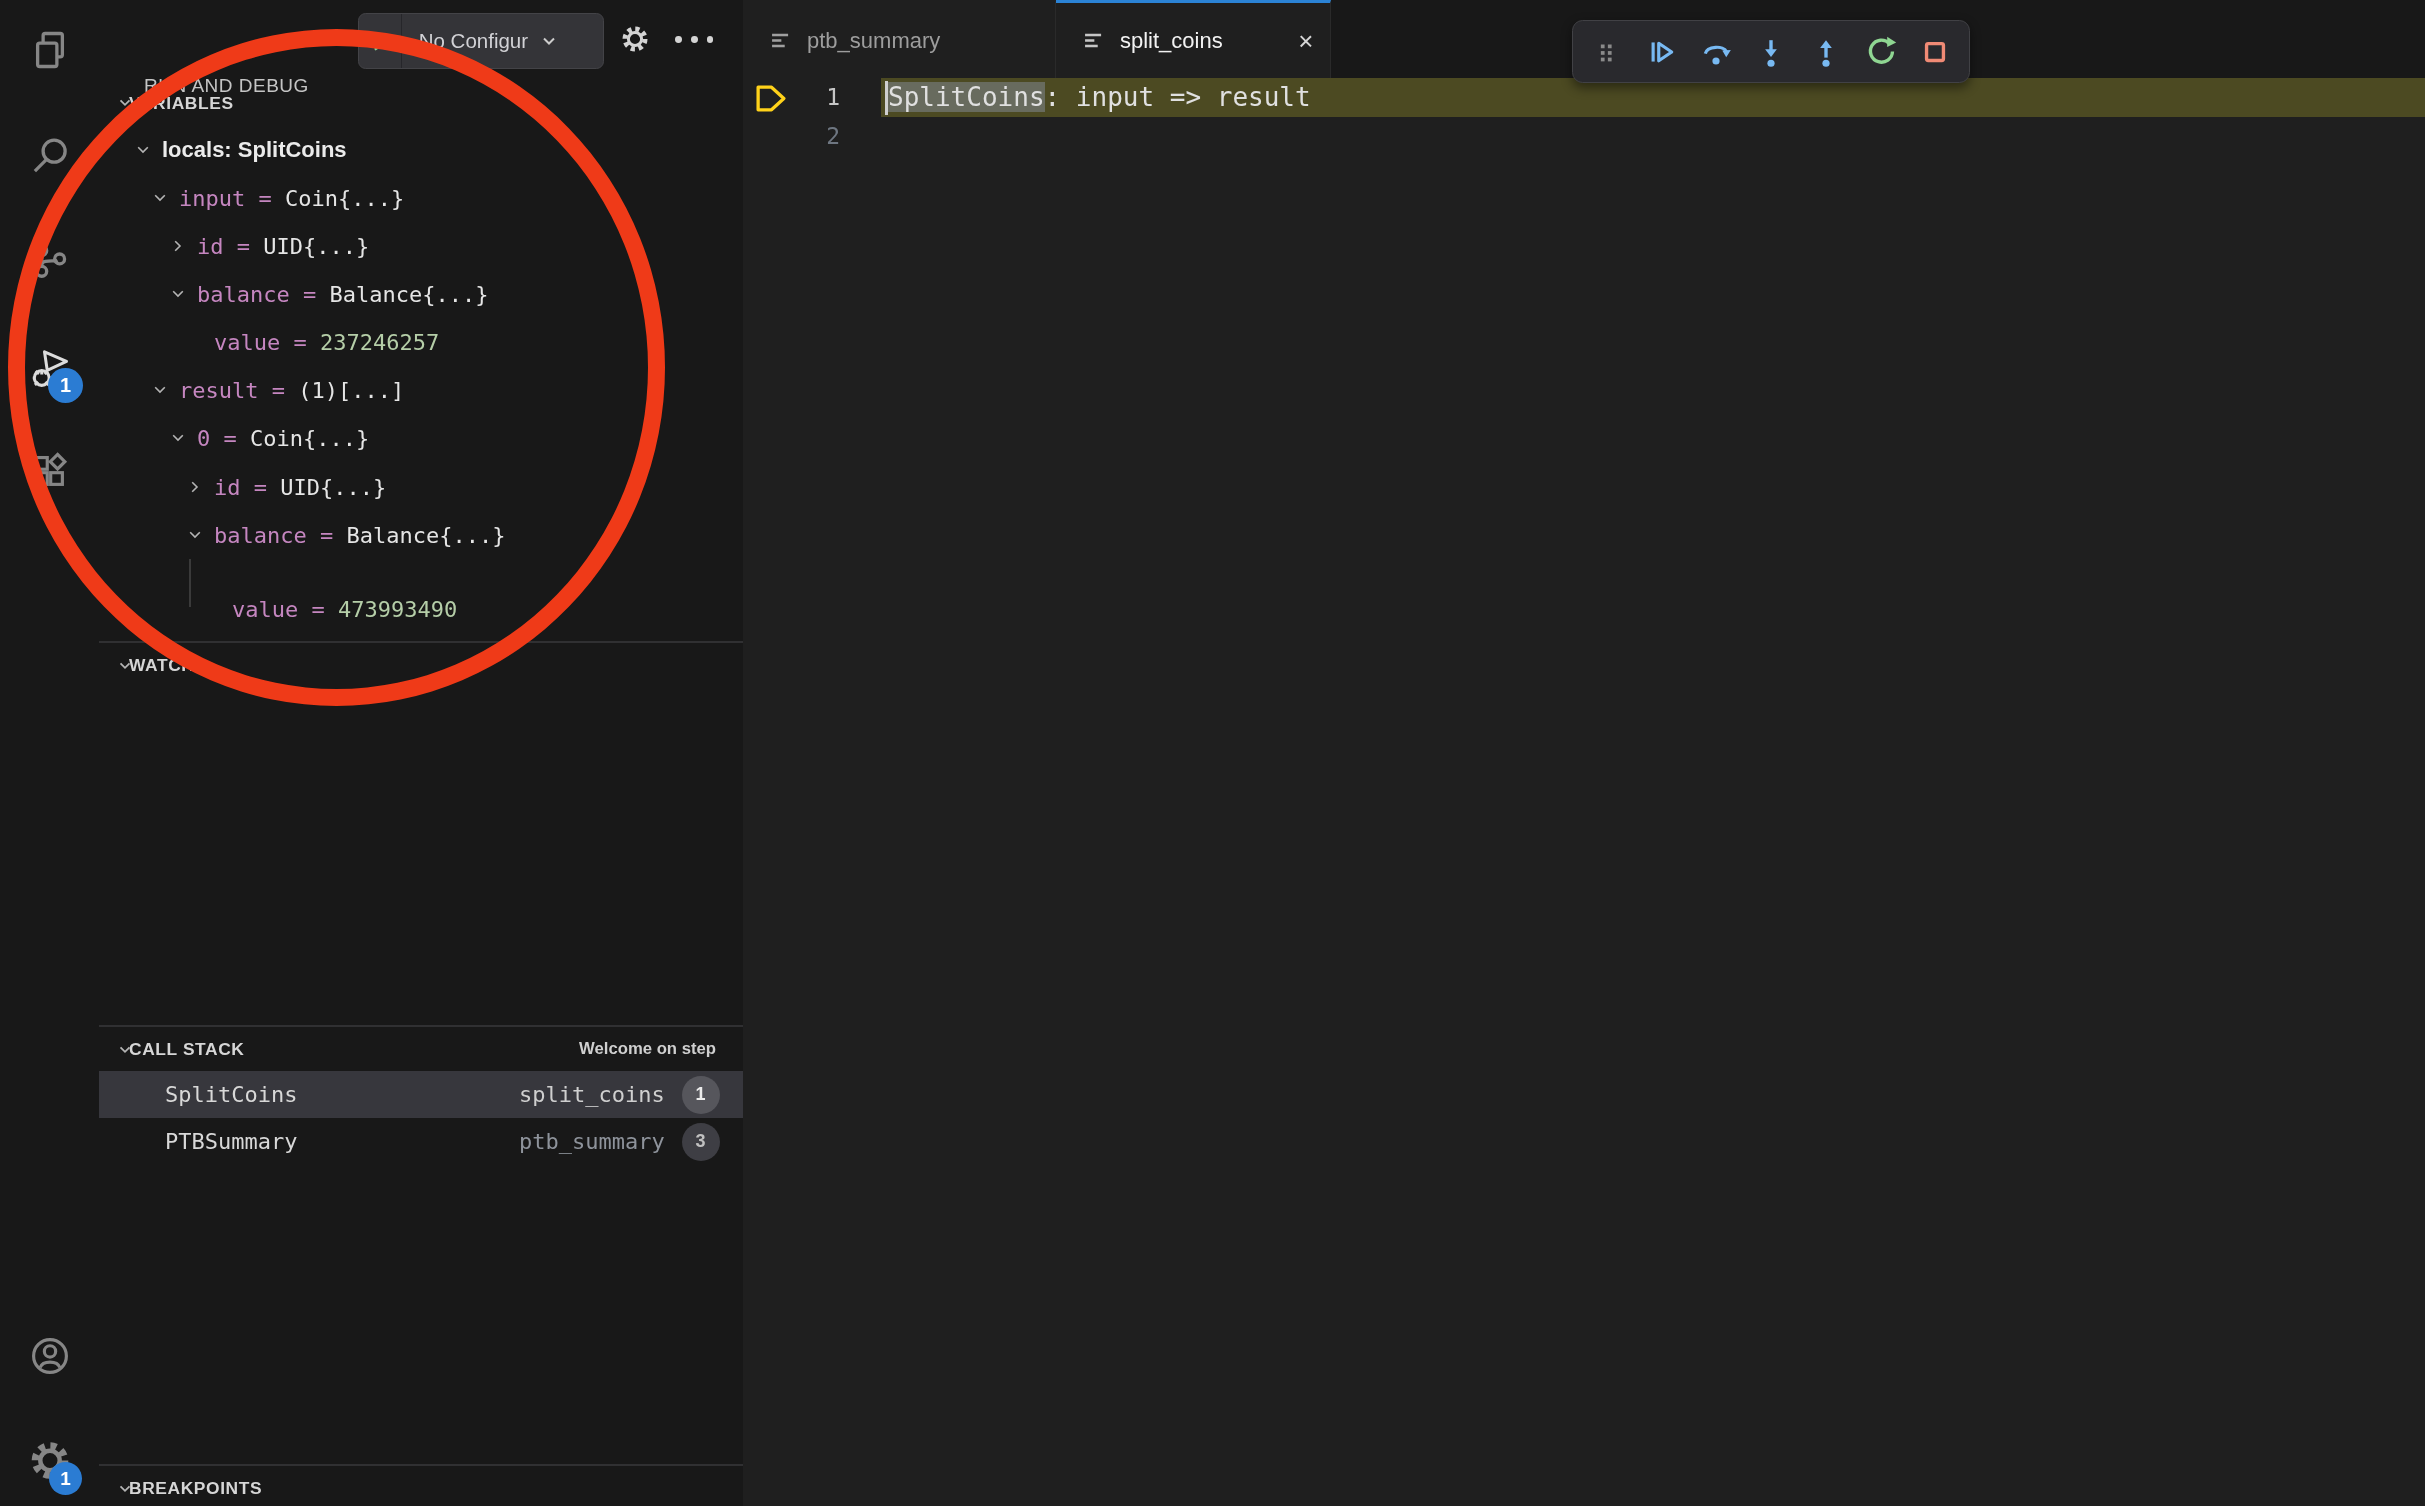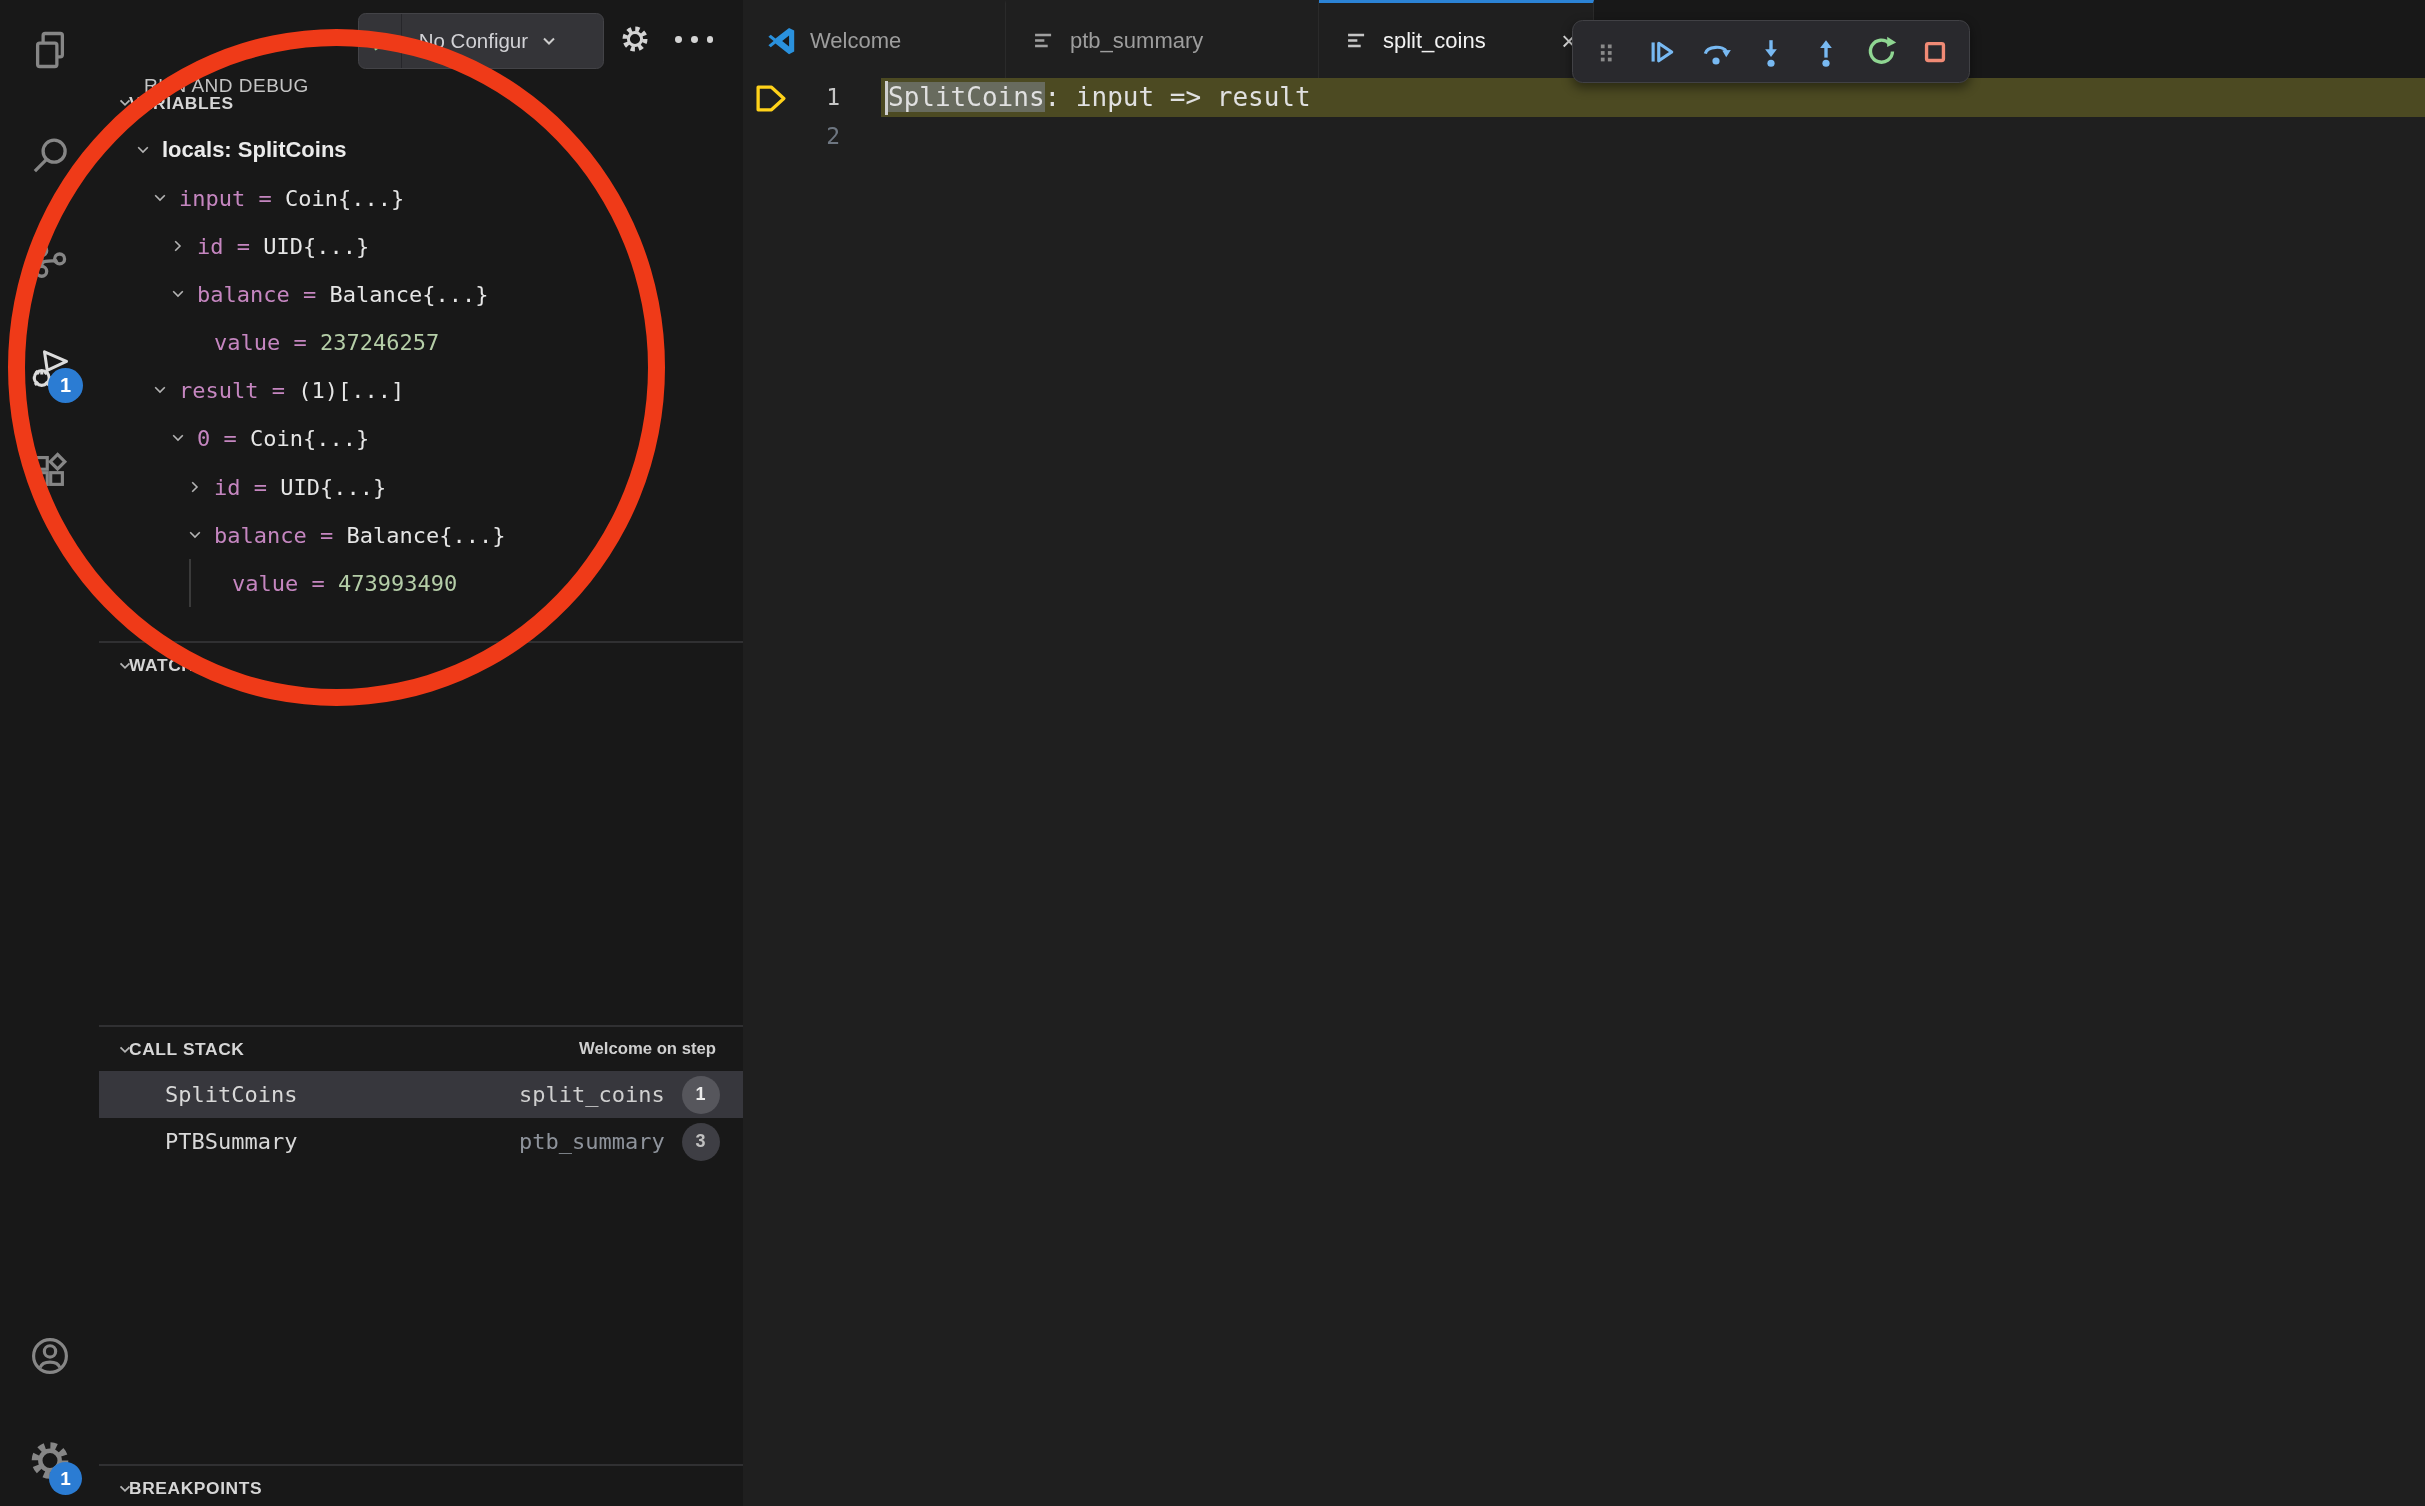--- a/index.html
+++ b/index.html
@@ -236,21 +236,21 @@
       <div class="tree-row" style="top: 511px;">
         <span class="tree-chev" style="left: 88px;">
           <svg width="16" height="16" viewBox="0 0 20 20" fill="none" stroke="currentColor" stroke-width="2">
             <polyline points="4,6.5 10,12.5 16,6.5"></polyline>
           </svg>
         </span>
         <span class="tree-text" style="left: 115px;"><span class="seg-n">balance = </span><span class="seg-t">Balance{...}</span></span>
       </div>
       <div class="tree-row" style="top: 559px;">
         <span class="indent-guide" style="left: 90px; top: 0px; bottom: 0px;"></span>
-        <span class="tree-text" style="left: 133px;"><span class="seg-n">value = </span><span class="seg-num">473993490</span></span>
+        <span class="tree-text" style="left: 133px; margin-top: 26px;"><span class="seg-n">value = </span><span class="seg-num">473993490</span></span>
       </div>
     </div>
 
   <div class="divider" style="top:641px"></div>
 
   <span class="section-chevron" style="top:657px">
     <svg width="18" height="18" viewBox="0 0 20 20" fill="none" stroke="currentColor" stroke-width="2">
         <polyline points="5,7 10,12 15,7"></polyline>
       </svg>
   </span>
@@ -282,29 +282,20 @@
 
   <span class="section-chevron" style="top:1480px">
     <svg width="18" height="18" viewBox="0 0 20 20" fill="none" stroke="currentColor" stroke-width="2">
         <polyline points="5,7 10,12 15,7"></polyline>
       </svg>
   </span>
   <span class="section-label" style="top:1478px">BREAKPOINTS</span>
 </div>
 
 <div id="tab-bar" class="abs">
-  <div class="tab" style="width:263px">
-    <span class="tab-icon">
-      <svg width="30" height="30" viewBox="0 0 32 32">
-        <path fill="#2a91dd" d="M23.5 2 L29 4.8 V27.2 L23.5 30 L9 18.6 L4 22.6 L1.5 20.6 L7 16 L1.5 11.4 L4 9.4 L9 13.4 Z"></path>
-        <path fill="#181818" d="M23.5 10.2 L16.2 16 L23.5 21.8 Z"></path>
-      </svg>
-    </span>
-    <span class="tab-label">Welcome</span>
-  </div>
   <div class="tab" style="width:313px">
     <span class="tab-icon">
       <svg width="27" height="27" viewBox="0 0 32 32" fill="#9f9f9f">
         <rect x="6" y="8" width="19" height="3"></rect>
           <rect x="6" y="14.5" width="11" height="3"></rect>
           <rect x="6" y="21" width="15" height="3"></rect>
       </svg>
     </span>
     <span class="tab-label">ptb_summary</span>
   </div>

